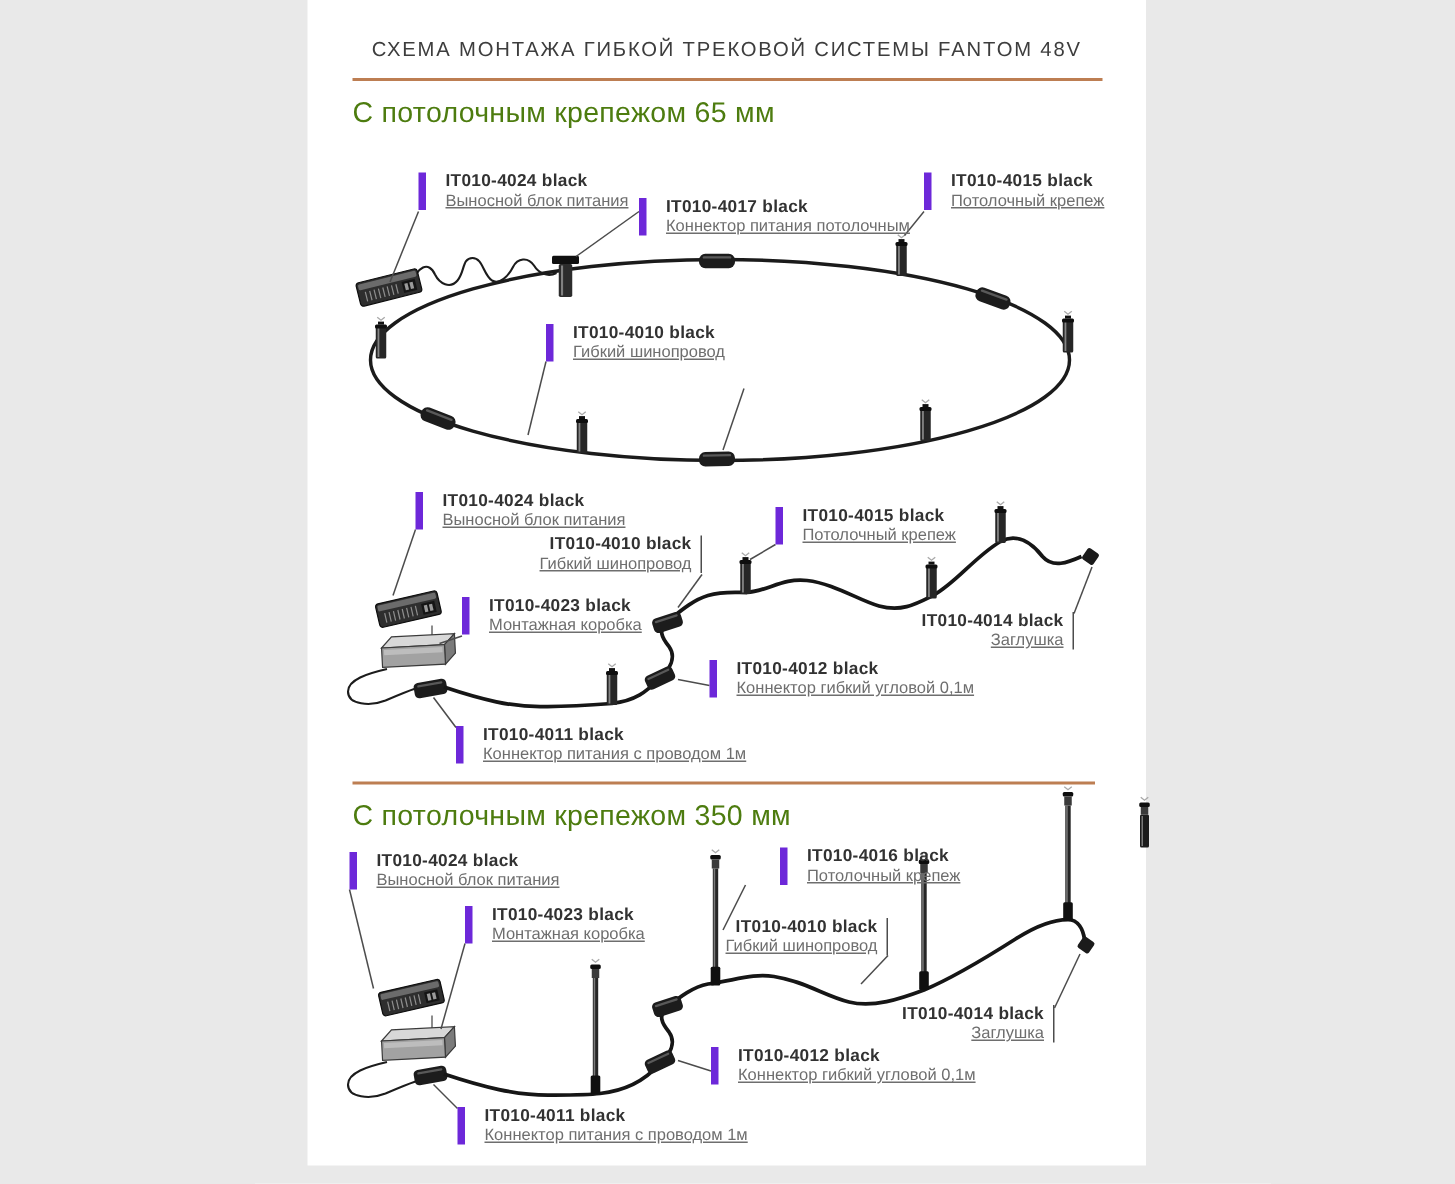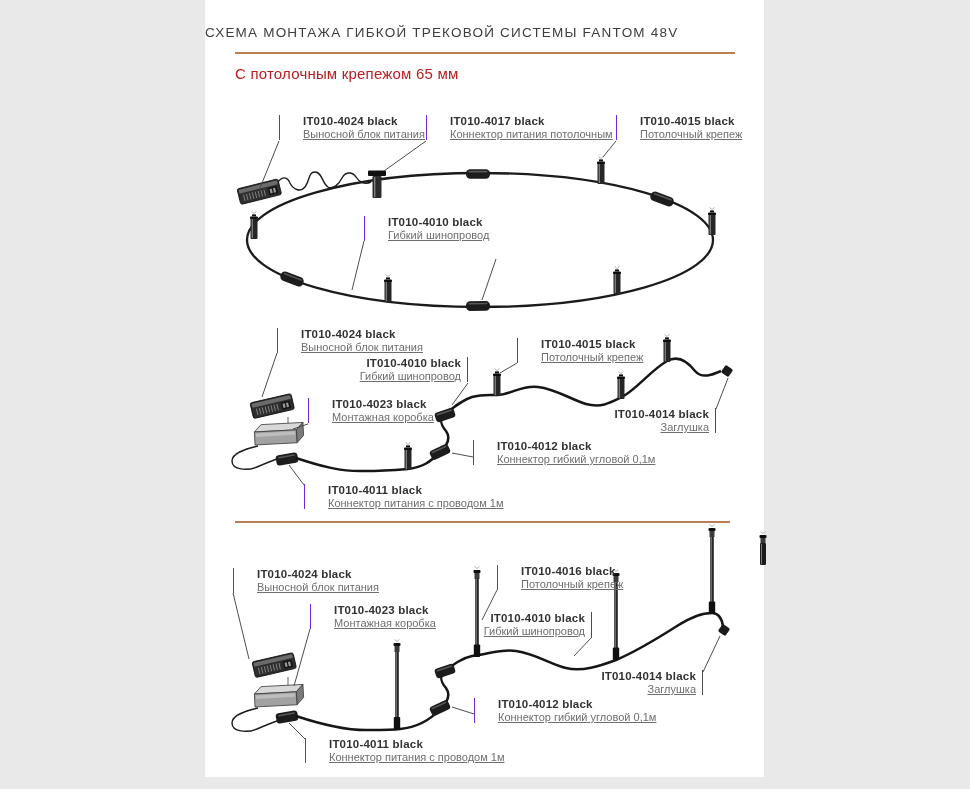--- a/index.html
+++ b/index.html
@@ -2,32 +2,32 @@
 <html><head>
 <meta charset="utf-8">
 <style>
   html,body { margin:0; padding:0; }
   body { background:#e9e9e9; font-family:"Liberation Sans", sans-serif; }
   .page { position:relative; width:970px; height:789px; background:#e9e9e9; overflow:hidden; }
   .sheet { position:absolute; left:205px; top:0; width:559px; height:777px; background:#ffffff; }
   .art { position:absolute; left:0; top:0; pointer-events:none; }
   .page-title {
     position:absolute; left:205px; top:25px; width:559px;
-    text-align:left; font-size:13.5px; letter-spacing:1.2px;
+    text-align:center; font-size:13.5px; letter-spacing:1.2px;
     color:#3d3d3d; font-weight:normal;
   }
   .divider { position:absolute; height:2px; background:#bd7e52; }
   .divider-1 { left:235px; top:52px; width:500px; }
   .divider-2 { left:235px; top:521px; width:495px; }
-  .section-heading { position:absolute; font-size:15px; color:#b91c1c; letter-spacing:0.2px; }
+  .section-heading { position:absolute; font-size:19px; color:#4d7c0f; letter-spacing:0.2px; }
   .section-heading-1 { left:235px; top:65px; }
   .section-heading-2 { left:235px; top:534px; }
   .lbl {
     position:absolute; white-space:nowrap;
-    padding-left:23px; border-left:1px solid #6d28d9;
+    padding-left:13px; border-left:5px solid #6d28d9;
   }
   .lbl .code { display:block; font-size:11.5px; line-height:13px; color:#323232; font-weight:bold; letter-spacing:0.2px; }
   .lbl .desc { display:block; font-size:11px;  line-height:12px; color:#6e6e6e;text-decoration:underline; }
   .lbl.r { border-left:none; padding-left:0; padding-right:6px; border-right:1px solid #4c4c4c; text-align:right; }
 </style>
 </head>
 <body>
 
 <div class="page">
   <div class="sheet"></div>
@@ -230,26 +230,27 @@
         <path d="M305,739 L289,723"></path>
         <path d="M703,672 L720,636"></path>
       </g>
     </g>
   </svg>
 
   <div class="page-title">СХЕМА МОНТАЖА ГИБКОЙ ТРЕКОВОЙ СИСТЕМЫ FANTOM 48V</div>
   <div class="divider divider-1"></div>
   <div class="section-heading section-heading-1">С потолочным крепежом 65 мм</div>
   <div class="divider divider-2"></div>
+  <div class="section-heading section-heading-2">С потолочным крепежом 350 мм</div>
 
   <div class="lbl" style="left:279px;top:115px">
     <span class="code">IT010-4024 black</span>
     <span class="desc">Выносной блок питания</span>
   </div>
-  <div class="lbl" style="left:426px;top:115px">
+  <div class="lbl" style="left:426px;top:132px">
     <span class="code">IT010-4017 black</span>
     <span class="desc">Коннектор питания потолочным</span>
   </div>
   <div class="lbl" style="left:616px;top:115px">
     <span class="code">IT010-4015 black</span>
     <span class="desc">Потолочный крепеж</span>
   </div>
   <div class="lbl" style="left:364px;top:216px">
     <span class="code">IT010-4010 black</span>
     <span class="desc">Гибкий шинопровод</span>
@@ -285,21 +286,21 @@
   </div>
 
   <div class="lbl" style="left:233px;top:568px">
     <span class="code">IT010-4024 black</span>
     <span class="desc">Выносной блок питания</span>
   </div>
   <div class="lbl" style="left:310px;top:604px">
     <span class="code">IT010-4023 black</span>
     <span class="desc">Монтажная коробка</span>
   </div>
-  <div class="lbl" style="left:497px;top:565px">
+  <div class="lbl" style="left:520px;top:565px">
     <span class="code">IT010-4016 black</span>
     <span class="desc">Потолочный крепеж</span>
   </div>
   <div class="lbl r" style="right:378px;top:612px">
     <span class="code">IT010-4010 black</span>
     <span class="desc">Гибкий шинопровод</span>
   </div>
   <div class="lbl" style="left:474px;top:698px">
     <span class="code">IT010-4012 black</span>
     <span class="desc">Коннектор гибкий угловой 0,1м</span>

